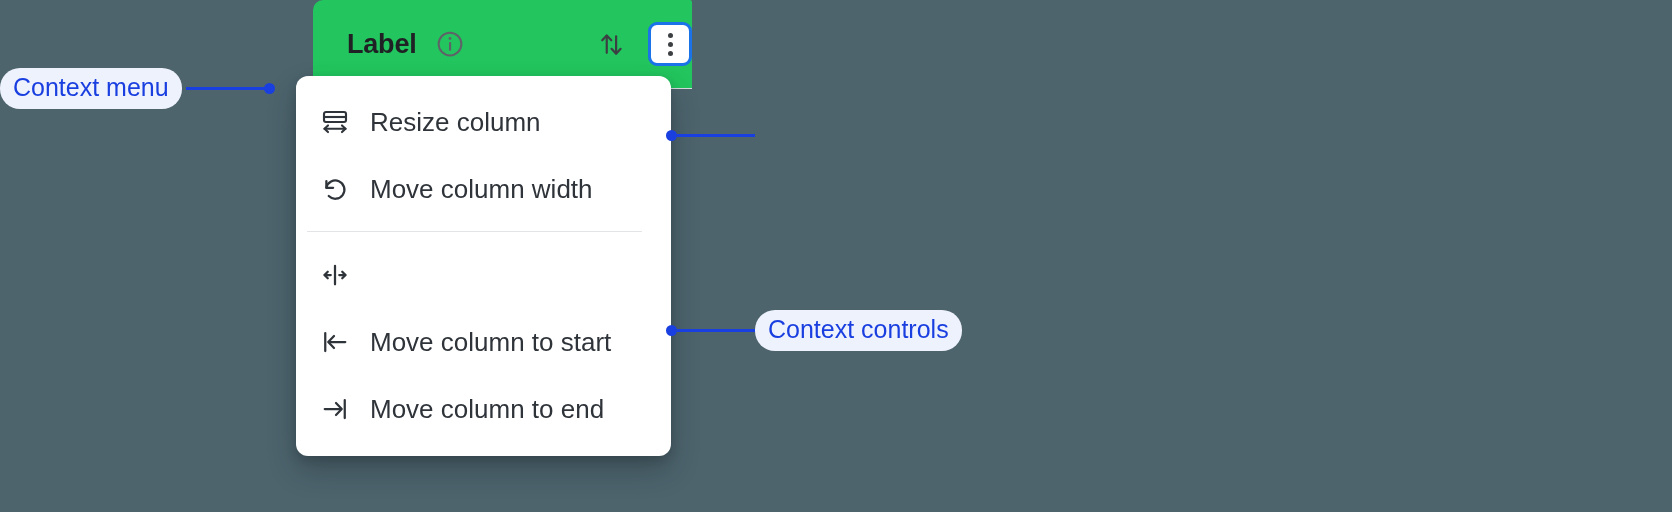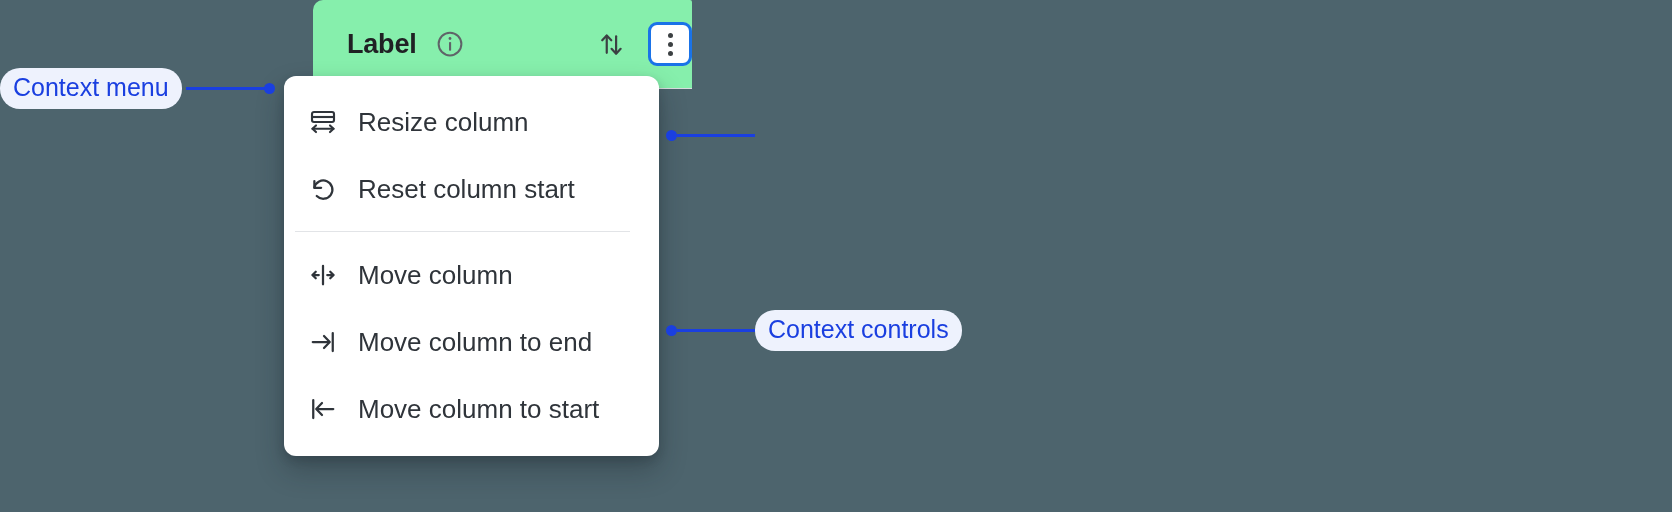--- a/index.html
+++ b/index.html
@@ -15,21 +15,21 @@
     position: relative;
   }
 
   
   .column-header {
     position: absolute;
     left: 313px;
     top: 0;
     width: 379px;
     height: 89px;
-    background: #86efac;
+    background: #22c55e;
     border-bottom: 1px solid #d9dcdf;
     border-top-left-radius: 10px;
     border-top-right-radius: 2px;
     box-sizing: border-box;
     display: flex;
     align-items: center;
     padding: 0 0 0 34px;
   }
   .header-title {
     font-size: 27px;
@@ -76,21 +76,21 @@
     display: block;
     width: 5px;
     height: 5px;
     border-radius: 50%;
     background: #3c4043;
   }
 
   
   .context-menu {
     position: absolute;
-    left: 284px;
+    left: 296px;
     top: 76px;
     width: 375px;
     background: #ffffff;
     border-radius: 12px;
     padding: 12px 16px 14px 0;
     box-sizing: border-box;
     box-shadow: 0 14px 28px rgba(20, 28, 34, 0.30),
                 0 4px 10px rgba(20, 28, 34, 0.18);
   }
   .menu-item {
@@ -215,64 +215,63 @@
 
   <div class="menu-item">
     <span class="mi-icon">
       <svg viewBox="0 0 24 24" width="30" height="30" fill="none" xmlns="http://www.w3.org/2000/svg">
         <g stroke="#2f343a" stroke-width="1.8" stroke-linecap="round" stroke-linejoin="round">
           <path d="M5.1 11.0A7.3 7.3 0 1 1 7.0 17.6"></path>
           <path d="M5.1 5.6v5.4h5.4"></path>
         </g>
       </svg>
     </span>
-    <span class="mi-label">Reset column start</span>
+    <span class="mi-label">Move column width</span>
   </div>
 
   <div class="menu-divider"></div>
 
   <div class="menu-item">
     <span class="mi-icon">
       <svg viewBox="0 0 24 24" width="30" height="30" fill="none" xmlns="http://www.w3.org/2000/svg">
         <g stroke="#2f343a" stroke-width="1.8" stroke-linecap="round" stroke-linejoin="round">
           <path d="M12 4.6v14.8"></path>
           <path d="M8.6 12H3.8"></path>
           <path d="M6.2 9.4L3.6 12l2.6 2.6"></path>
           <path d="M15.4 12h4.8"></path>
           <path d="M17.8 9.4L20.4 12l-2.6 2.6"></path>
         </g>
       </svg>
     </span>
-    <span class="mi-label">Move column</span>
+  </div>
+
+  <div class="menu-item">
+    <span class="mi-icon">
+      <svg viewBox="0 0 24 24" width="30" height="30" fill="none" xmlns="http://www.w3.org/2000/svg">
+        <g stroke="#2f343a" stroke-width="1.8" stroke-linecap="round" stroke-linejoin="round">
+          <path d="M4.2 4.8v14.4"></path>
+          <path d="M20.2 12H7.2"></path>
+          <path d="M11.2 7.2L6.6 12l4.6 4.8"></path>
+        </g>
+      </svg>
+    </span>
+    <span class="mi-label">Move column to start</span>
   </div>
 
   <div class="menu-item">
     <span class="mi-icon">
       <svg viewBox="0 0 24 24" width="30" height="30" fill="none" xmlns="http://www.w3.org/2000/svg">
         <g stroke="#2f343a" stroke-width="1.8" stroke-linecap="round" stroke-linejoin="round">
           <path d="M19.8 4.8v14.4"></path>
           <path d="M3.8 12h13.0"></path>
           <path d="M12.8 7.2l4.6 4.8l-4.6 4.8"></path>
         </g>
       </svg>
     </span>
     <span class="mi-label">Move column to end</span>
-  </div>
-
-  <div class="menu-item">
-    <span class="mi-icon">
-      <svg viewBox="0 0 24 24" width="30" height="30" fill="none" xmlns="http://www.w3.org/2000/svg">
-        <g stroke="#2f343a" stroke-width="1.8" stroke-linecap="round" stroke-linejoin="round">
-          <path d="M4.2 4.8v14.4"></path>
-          <path d="M20.2 12H7.2"></path>
-          <path d="M11.2 7.2L6.6 12l4.6 4.8"></path>
-        </g>
-      </svg>
-    </span>
-    <span class="mi-label">Move column to start</span>
   </div>
 
 </div>
 
 <div class="callout" id="callout-context-menu">
   <span class="pill">Context menu</span>
   <span class="leader"></span>
   <span class="enddot"></span>
 </div>
 

